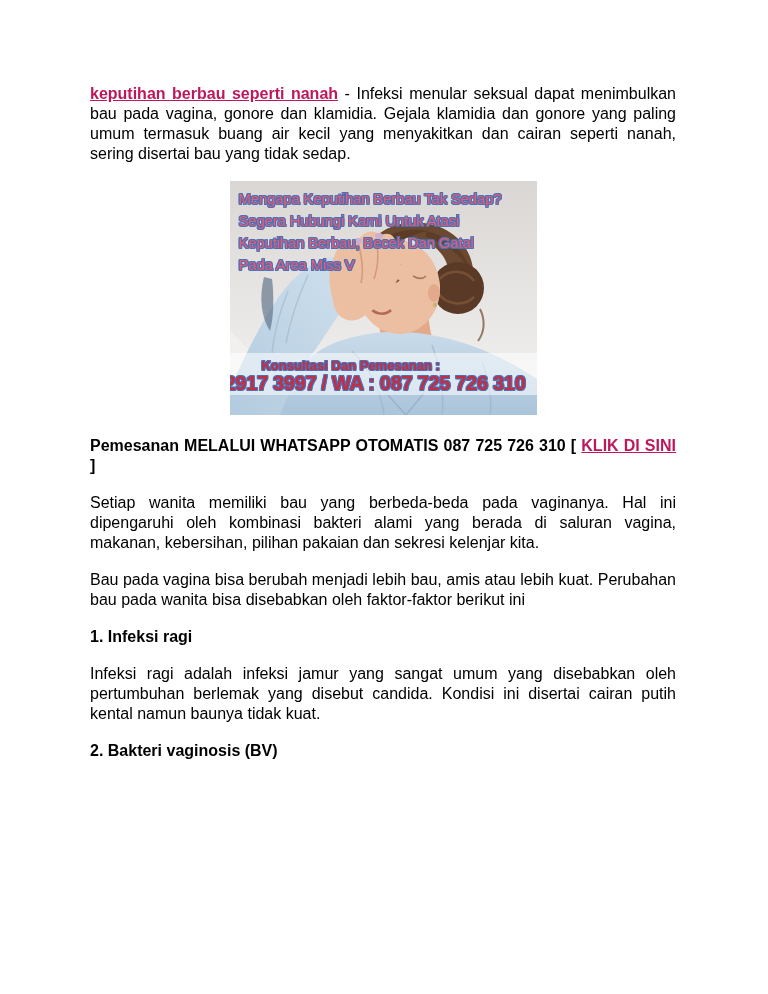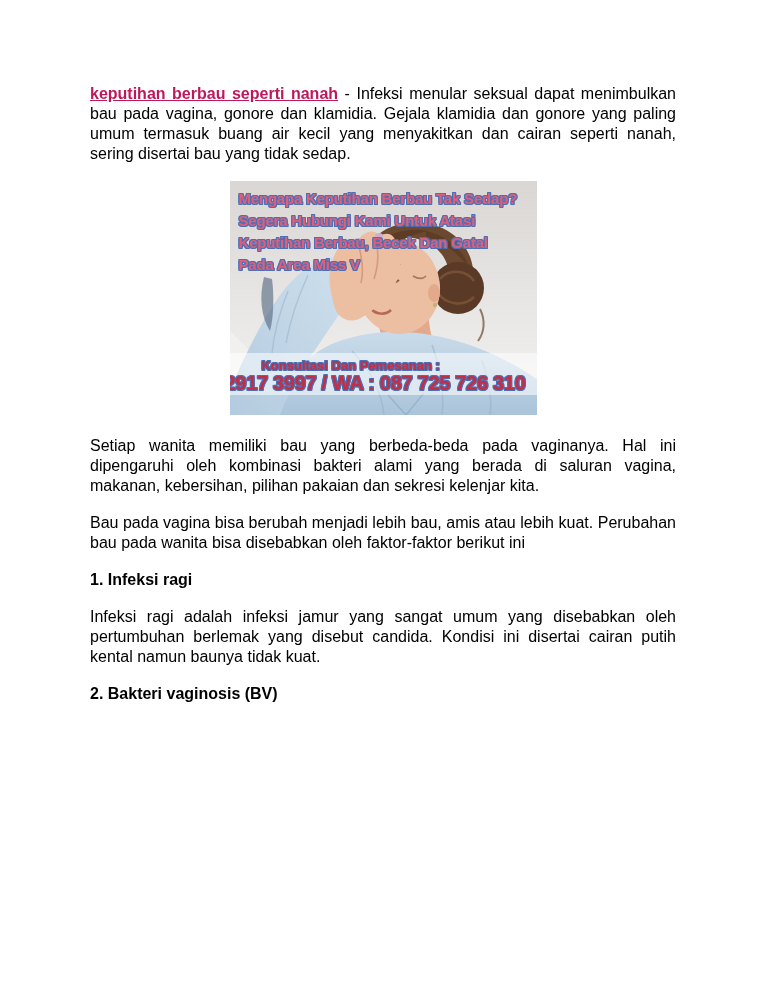--- a/index.html
+++ b/index.html
@@ -25,21 +25,21 @@
     display: flex; justify-content: center;
     margin: 10px 0 21px 0;
   }
   .promo {
     position: relative; width: 307px; height: 234px;
     overflow: hidden; flex: 0 0 auto;
   }
   .promo svg { position: absolute; left: 0; top: 0; }
   .headline {
     position: absolute; left: 9px; top: 7px; right: 4px;
-    font-weight: bold; font-size: 15px; line-height: 22px;
+    font-weight: normal; font-size: 15px; line-height: 22px;
     letter-spacing: -0.2px; text-align: left;
     color: #df5f7a;
     text-shadow:
       -1px -1px 0 #4f6fb4, 1px -1px 0 #4f6fb4,
       -1px  1px 0 #4f6fb4, 1px  1px 0 #4f6fb4,
       -1px  0   0 #4f6fb4, 1px  0   0 #4f6fb4,
        0   -1px 0 #4f6fb4, 0    1px 0 #4f6fb4;
   }
   .band {
     position: absolute; left: 0; right: 0; top: 172px; height: 42px;
@@ -130,20 +130,21 @@
         <div>Keputihan Berbau, Becek Dan Gatal</div>
         <div>Pada Area Miss V</div>
       </div>
       <div class="contact">
         <div class="line1">Konsultasi Dan Pemesanan :</div>
         <div class="line2">0812 2917 3997 / WA : 087 725 726 310</div>
       </div>
     </div>
   </div>
 
+  <p class="para bold"><span>Pemesanan MELALUI WHATSAPP OTOMATIS 087 725 726 310 [ </span><a class="doclink">KLIK DI SINI</a><span> ]</span></p>
 
   <p class="para">Setiap wanita memiliki bau yang berbeda-beda pada vaginanya. Hal ini dipengaruhi oleh kombinasi bakteri alami yang berada di saluran vagina, makanan, kebersihan, pilihan pakaian dan sekresi kelenjar kita.</p>
 
   <p class="para">Bau pada vagina bisa berubah menjadi lebih bau, amis atau lebih kuat. Perubahan bau pada wanita bisa disebabkan oleh faktor-faktor berikut ini</p>
 
   <p class="para bold">1. Infeksi ragi</p>
 
   <p class="para">Infeksi ragi adalah infeksi jamur yang sangat umum yang disebabkan oleh pertumbuhan berlemak yang disebut candida. Kondisi ini disertai cairan putih kental namun baunya tidak kuat.</p>
 
 

